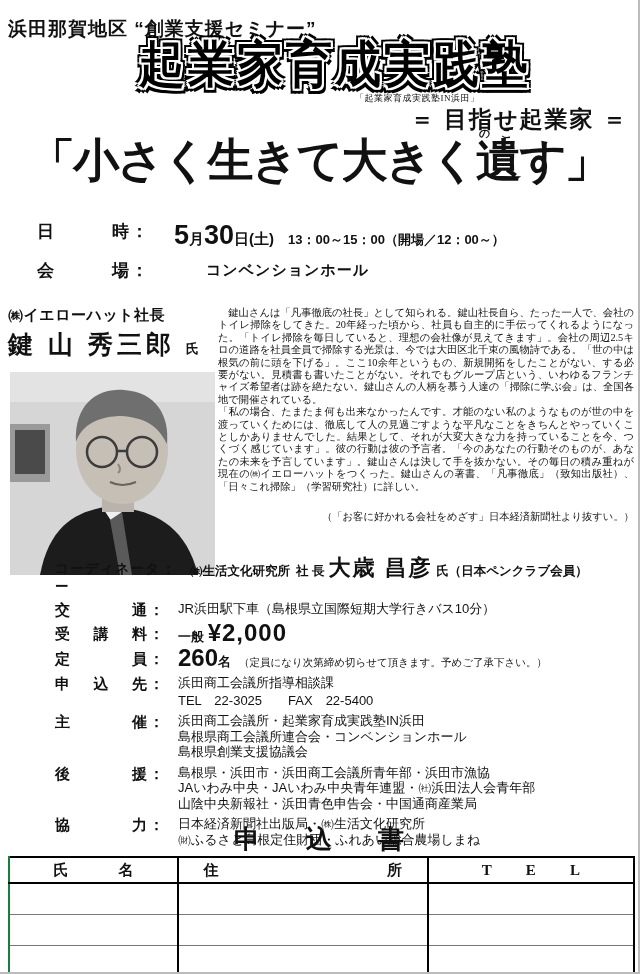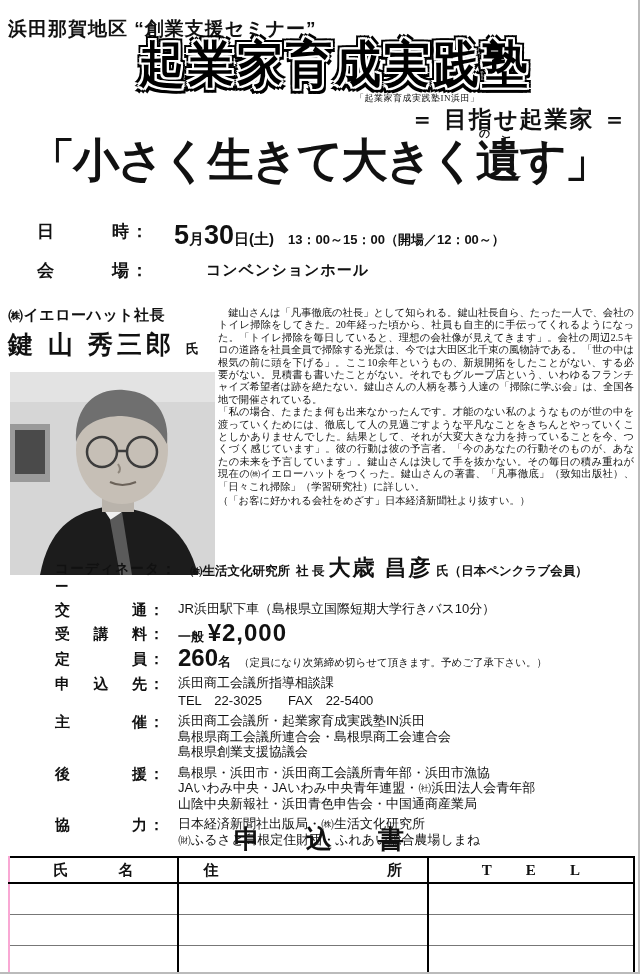--- a/index.html
+++ b/index.html
@@ -61,21 +61,21 @@
   .spk-name { font-size:25px; font-weight:900; letter-spacing:4px; margin-top:3px; white-space:nowrap; }
   .spk-hon { font-size:13px; font-weight:bold; letter-spacing:0; }
   .photo { position:absolute; left:10px; top:372px; width:205px; height:203px; background:#cfcfcf; }
   
   .profile {
     position:absolute; left:218px; top:307px; width:416px;
     font-family:"Liberation Serif","DejaVu Serif",serif;
     font-size:10.3px; line-height:12.4px; text-align:justify;
   }
   .profile p { margin:0; }
-  .profile .src { margin-top:2px; }
+  .profile .src { text-align:right; margin-top:18px; }
   
   .details { position:absolute; left:55px; top:560px; width:578px; }
   .drow { display:flex; align-items:flex-start; margin-bottom:5px; }
   .drow .lbl { font-size:15px; }
   .drow .colon { font-size:15px; }
   .drow .dval { margin-left:14px; font-size:13px; line-height:15.5px; }
   .coord-lbl { width:104px !important; font-size:13.5px !important; letter-spacing:0; }
   .coord-company { font-size:12.5px; font-weight:bold; }
   .coord-title { font-size:12.5px; font-weight:bold; margin-left:6px; }
   .coord-name { font-size:22px; font-weight:900; letter-spacing:2px; margin-left:4px; }
@@ -92,21 +92,21 @@
     position:absolute; left:0; top:822px; width:100%; text-align:center;
     font-family:"Liberation Serif","DejaVu Serif",serif;
     font-size:26px; font-weight:bold; letter-spacing:46px; text-indent:46px;
   }
   .app-table {
     position:absolute; left:8px; top:856px; width:627px; height:112px;
     border-collapse:collapse; table-layout:fixed;
     font-family:"Liberation Serif","DejaVu Serif",serif;
   }
   .app-table { border:2px solid #000; }
-  .app-table th, .app-table td { border-left:2px solid #f9a8d4; border-right:2px solid #000; }
+  .app-table th, .app-table td { border-left:2px solid #15803d; border-right:2px solid #000; }
   .app-table th {
     height:24px; font-size:15px; font-weight:bold;
     border-bottom:2px solid #000; padding:0;
   }
   .th-inner { display:block; text-align:justify; text-align-last:justify; padding:0 26%; }
   .th-inner.wide { padding:0 10%; }
   .app-table td { height:28px; border-bottom:1px solid #777; }
   .app-table tr:last-child td { border-bottom:none; }
   .c1 { width:27%; } .c2 { width:40%; } .c3 { width:33%; }
 </style>
@@ -213,21 +213,21 @@
         <div class="dline mb2">浜田商工会議所指導相談課</div>
         <div class="dline">TEL　22-3025　　FAX　22-5400</div>
       </span>
     </div>
 
     <div class="drow">
       <span class="lbl">主催</span>
         <span class="colon">：</span>
       <span class="dval">
         <div class="dline">浜田商工会議所・起業家育成実践塾IN浜田</div>
-        <div class="dline">島根県商工会議所連合会・島根県商工会連合会</div>
+        <div class="dline">島根県商工会議所連合会・コンベンションホール</div>
         <div class="dline">島根県創業支援協議会</div>
       </span>
     </div>
 
     <div class="drow">
       <span class="lbl">後援</span>
         <span class="colon">：</span>
       <span class="dval">
         <div class="dline">島根県・浜田市・浜田商工会議所青年部・浜田市漁協</div>
         <div class="dline">JAいわみ中央・JAいわみ中央青年連盟・㈳浜田法人会青年部</div>

